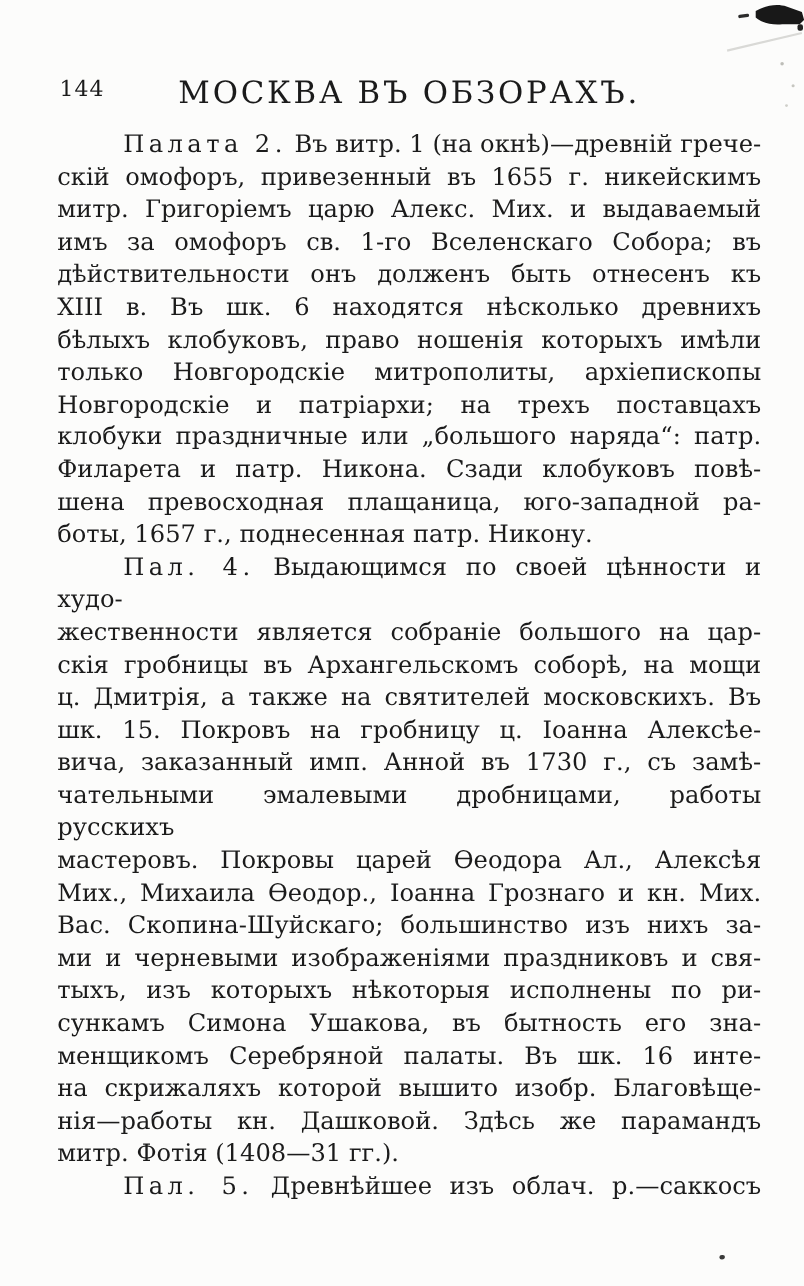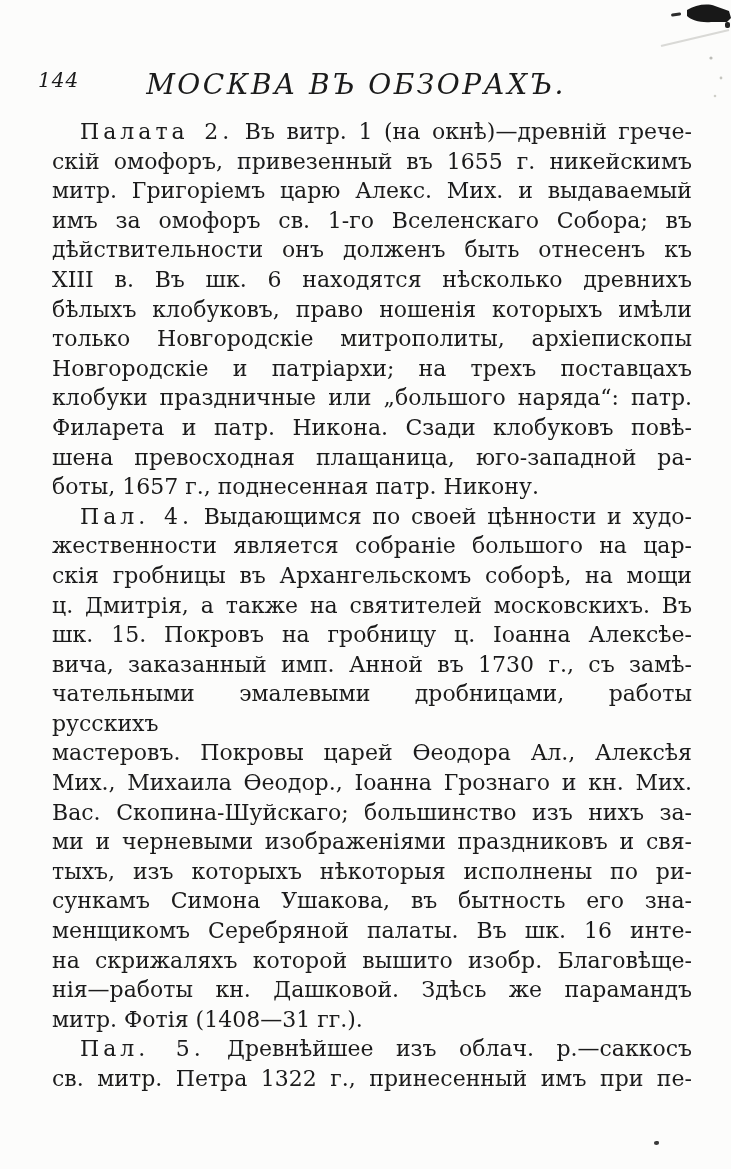--- a/index.html
+++ b/index.html
@@ -13,24 +13,23 @@
     height: 1169px;
     background: #fcfcfb;
     color: #1b1b1b;
     overflow: hidden;
     margin: 0 auto;
   }
   
   .running-head {
     position: absolute;
     top: 68px;
-    left: 36px;
+    left: 52px;
     width: 640px;
     height: 26px;
-    font-style: italic;
   }
   .page-number {
     position: absolute;
     left: 2px;
     top: 0;
     font-size: 20px;
     letter-spacing: 1px;
   }
   .running-title {
     position: absolute;
@@ -52,21 +51,21 @@
   }
   .paragraph { margin: 0; }
   .line {
     line-height: 29.6px;
     text-align: justify;
     text-align-last: justify;
     white-space: normal;
   }
   .line.flush-left { text-align-last: left; }
   .line.first { text-indent: 28px; }
-  .lead { letter-spacing: 4px; }
+  .lead { letter-spacing: 4px; margin-left: 32px; }
   
   .artifact { position: absolute; pointer-events: none; }
   .artifact-top-right { top: 0; right: 0; width: 90px; height: 110px; }
   .artifact-bottom-speck {
     left: 654px; top: 1141px;
     width: 5px; height: 4px;
     background: #3a3a3a;
     border-radius: 50% 40% 60% 50%;
   }
 </style>
@@ -110,21 +109,20 @@
         <div class="line">ми и черневыми изображеніями праздниковъ и свя-</div>
         <div class="line">тыхъ, изъ которыхъ нѣкоторыя исполнены по ри-</div>
         <div class="line">сункамъ Симона Ушакова, въ бытность его зна-</div>
         <div class="line">менщикомъ Серебряной палаты. Въ шк. 16 инте-</div>
         <div class="line">на скрижаляхъ которой вышито изобр. Благовѣще-</div>
         <div class="line">нія—работы кн. Дашковой. Здѣсь же парамандъ</div>
         <div class="line flush-left">митр. Фотія (1408—31 гг.).</div>
       </div>
       <div class="paragraph">
         <div class="line first"><span class="lead">Пал. 5.</span> Древнѣйшее изъ облач. р.—саккосъ</div>
-        <div class="line">св. митр. Петра 1322 г., принесенный имъ при пе-</div>
       </div>
     </div>
 
   <div class="artifact artifact-top-right">
     <svg width="90" height="110" viewBox="0 0 90 110" xmlns="http://www.w3.org/2000/svg">
       <path d="M46 10 c8 -5 20 -7 28 -4 l14 5 2 7 -4 4 -16 0 c-10 1 -20 -2 -24 -6 z" fill="#181818"></path>
       <rect x="30" y="13" width="10" height="3" rx="1.5" fill="#2c2c2c" transform="rotate(-8 35 14)"></rect>
       <rect x="84" y="22" width="5" height="6" rx="2" fill="#222"></rect>
       <path d="M20 46 L88 30" stroke="#d9d9d6" stroke-width="2" fill="none"></path>
       <circle cx="70" cy="58" r="1.6" fill="#bdbdb8"></circle>

